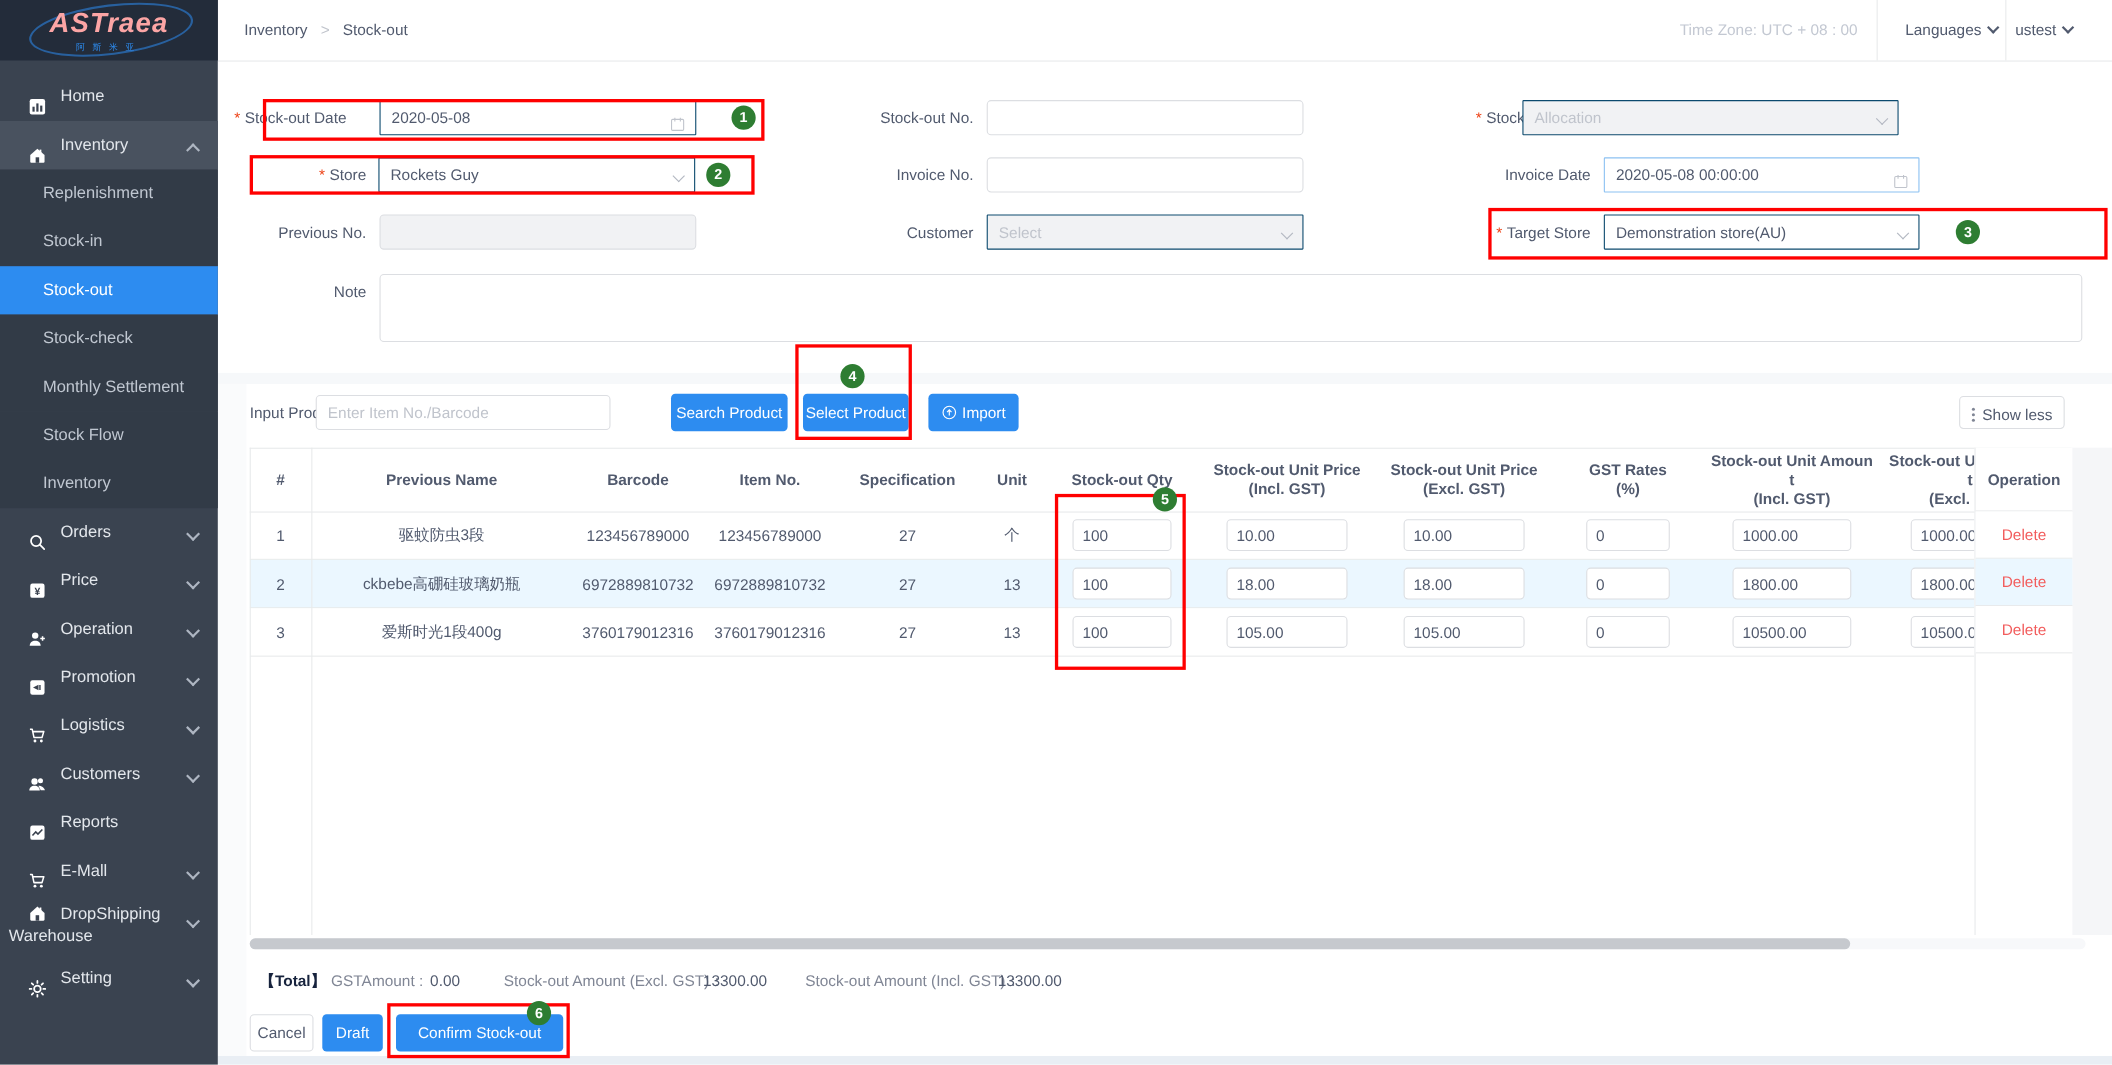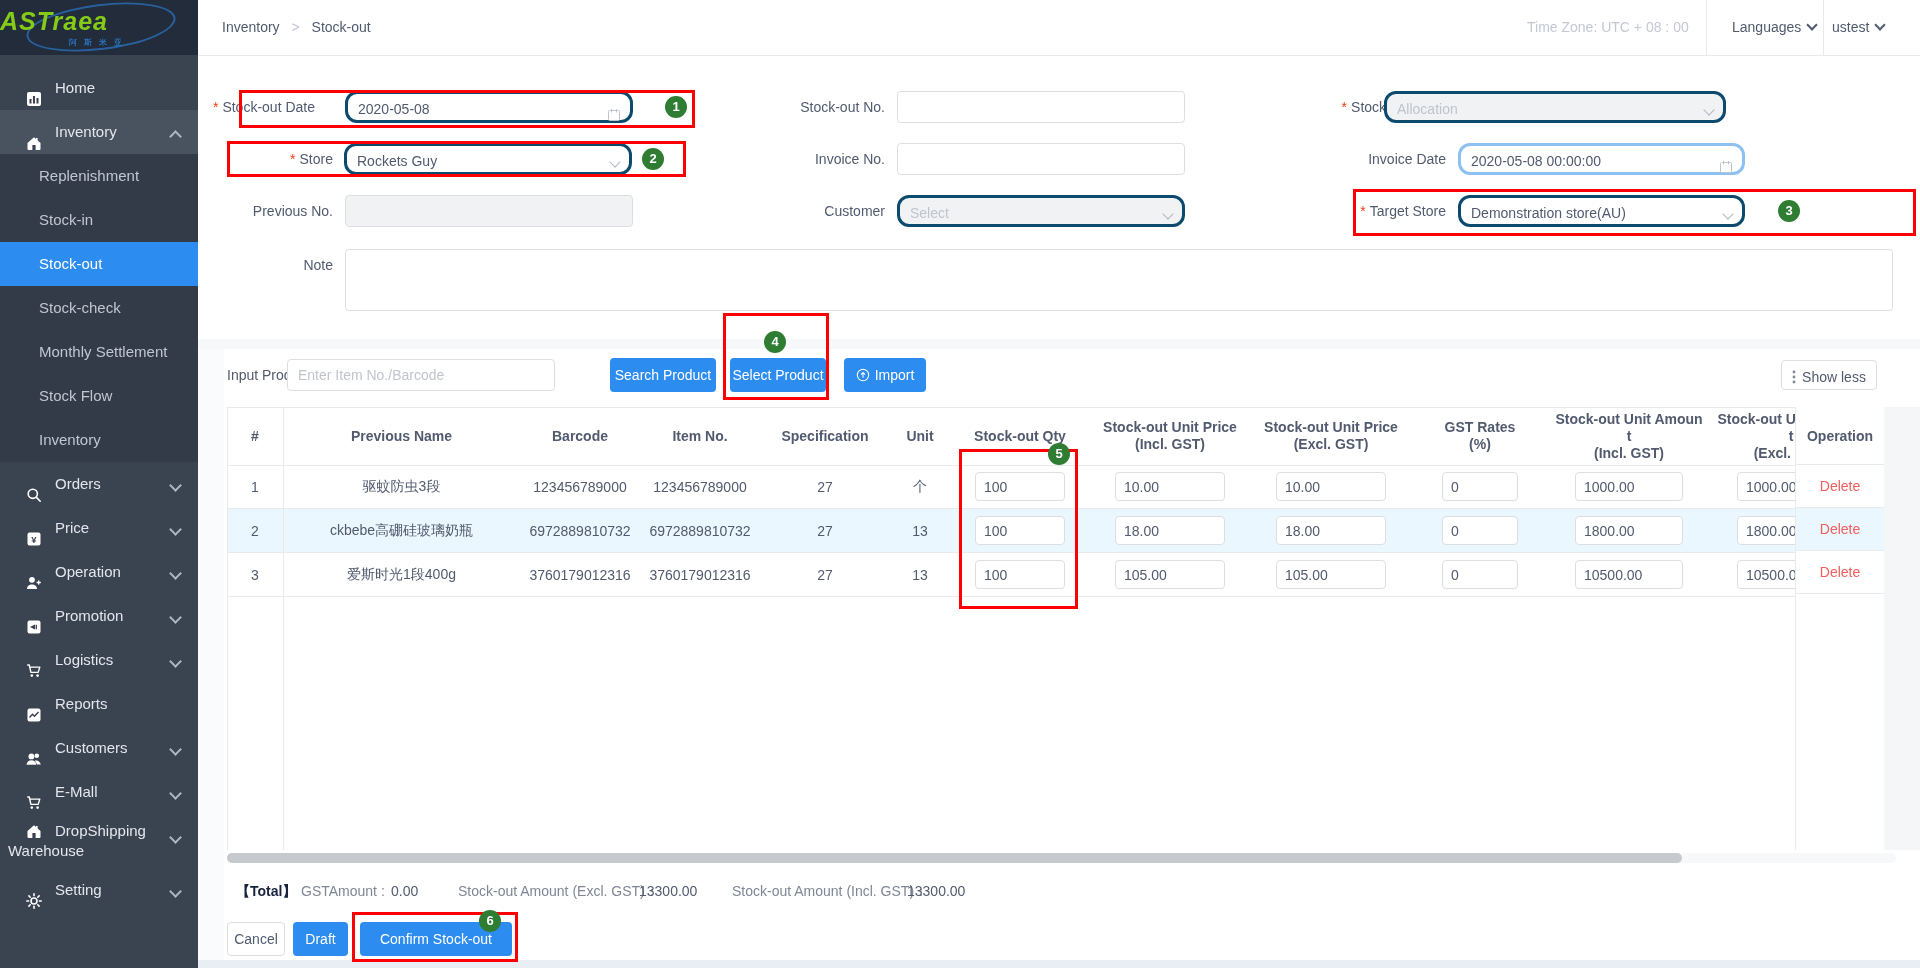--- a/index.html
+++ b/index.html
@@ -3,22 +3,22 @@
 <meta charset="utf-8">
 <style>
   html,body{margin:0;padding:0}
   body{width:1920px;height:968px;position:relative;overflow:hidden;background:#fff;
        font-family:"Liberation Sans",sans-serif;color:#515a6e;font-size:14px}
   .abs{position:absolute}
 
   
   .sidebar{position:absolute;left:0;top:0;width:198px;height:968px;background:#3a4350;z-index:20}
   .logo{position:absolute;left:0;top:0;width:198px;height:55px;background:#232c3a;overflow:hidden}
-  .logo-title{position:absolute;left:0;top:7px;width:198px;font-size:25px;font-weight:bold;
-              font-style:italic;color:#84cc16;letter-spacing:1px}
+  .logo-title{position:absolute;left:0;top:7px;width:198px;text-align:center;font-size:25px;font-weight:bold;
+              font-style:italic;color:#fca5a5;letter-spacing:1px}
   .logo-sub{position:absolute;left:0;top:37px;width:198px;text-align:center;font-size:8px;color:#2d8cf0;letter-spacing:7px}
   .logo-swoosh{position:absolute;left:26px;top:4px;width:146px;height:42px;border:2px solid rgba(45,140,240,.55);
                border-radius:50%;transform:rotate(-7deg)}
   .nav{position:absolute;left:0;top:55px;width:198px;padding-top:11px}
   .s-top{position:relative;height:44px;line-height:44px;padding-left:26px;color:#e3e7ec;font-size:15px;cursor:pointer;white-space:nowrap}
   .s-top.expanded{background:#49525f}
   .s-top.tall{height:54px;line-height:20px;padding:7px 0 0 8px;box-sizing:border-box;white-space:normal}
   .s-ic{display:inline-block;width:16px;height:16px;vertical-align:middle;margin-right:13px;position:relative;top:-1px}
   .s-top.tall .s-ic{margin-left:18px}
   .s-sub{height:44px;line-height:44px;padding-left:39px;background:#323b47;color:#c0c7d1;font-size:15px;cursor:pointer}
@@ -34,21 +34,21 @@
   .crumb .sep{color:#c0c4cc;margin:0 8px}
   .tz{position:absolute;left:1329px;top:0;line-height:55px;color:#c3c8d2;font-size:14px}
   .vdiv{position:absolute;top:0;width:1px;height:55px;background:#e8eaec}
   .hbtn{position:absolute;top:0;line-height:55px;font-size:14px;color:#515a6e;cursor:pointer}
   .hchev{display:inline-block;width:6px;height:6px;border-right:2px solid #515a6e;border-bottom:2px solid #515a6e;
          transform:rotate(45deg);margin-left:7px;position:relative;top:-3px}
 
   
   .f-label{position:absolute;width:130px;height:32px;line-height:32px;text-align:right;color:#515a6e}
   .star{color:#ed4014;margin-right:4px}
-  .f-field{position:absolute;height:32px;line-height:30px;border:3px solid #0c4a6e;border-radius:12px;background:#fff;
+  .f-field{position:absolute;height:32px;line-height:30px;border:1px solid #0c4a6e;border-radius:1px;background:#fff;
            box-sizing:border-box;padding:0 10px;color:#515a6e;cursor:pointer}
   .f-field.disabled{background:#f1f2f4;color:#c0c4cc;cursor:not-allowed}
   .f-field.blue{border-color:#8cc1f2}
   .f-field .ph{color:#c0c4cc}
   .cal{position:absolute;right:9px;top:8px}
   .schev{position:absolute;right:10px;top:12px;width:7px;height:7px;border-right:1.6px solid #b2b7c1;
          border-bottom:1.6px solid #b2b7c1;transform:rotate(45deg)}
   input.f-inp{position:absolute;height:32px;border:1px solid #dcdee2;border-radius:4px;box-sizing:border-box;
               padding:0 10px;font-family:"Liberation Sans",sans-serif;font-size:14px;color:#515a6e;outline:none;background:#fff}
   input.f-inp.disabled{background:#f1f2f4}
@@ -142,29 +142,29 @@
             <rect x="1.5" y="1.5" width="13" height="13" rx="2" fill="#fff"></rect>
             <path d="M4 8l5-2.6v5.2z" fill="#39414e"></path>
             <line x1="10.3" y1="5.8" x2="10.3" y2="10.2" stroke="#39414e" stroke-width="1.3"></line>
           </svg></span><span>Promotion</span><i class="chev down"></i></div>
       <div class="s-top"><span class="s-ic"><svg width="16" height="16" viewBox="0 0 16 16">
             <path d="M1.2 2h2.1l1.6 7.4h7.3l1.6-5.3H4" fill="none" stroke="#fff" stroke-width="1.4" stroke-linejoin="round"></path>
             <circle cx="5.8" cy="12.6" r="1.3" fill="#fff"></circle>
             <circle cx="11.6" cy="12.6" r="1.3" fill="#fff"></circle>
           </svg></span><span>Logistics</span><i class="chev down"></i></div>
       <div class="s-top"><span class="s-ic"><svg width="16" height="16" viewBox="0 0 16 16">
-            <rect x="1.5" y="1.5" width="13" height="13" rx="2" fill="#fff"></rect>
-            <path d="M3.5 10.5l3-3.2 2 2 4-4.3" fill="none" stroke="#39414e" stroke-width="1.4"></path>
-          </svg></span><span>Reports</span></div>
-      <div class="s-top"><span class="s-ic"><svg width="16" height="16" viewBox="0 0 16 16">
             <circle cx="10.8" cy="4.8" r="2.3" fill="#fff"></circle>
             <path d="M8.9 9.3c2.9 0 5.4 1.6 5.9 4.2H11" fill="#fff"></path>
             <circle cx="5.4" cy="5.4" r="2.9" fill="#fff"></circle>
             <path d="M.6 13.7c0-2.7 2.1-4.4 4.8-4.4s4.8 1.7 4.8 4.4z" fill="#fff"></path>
           </svg></span><span>Customers</span><i class="chev down"></i></div>
+      <div class="s-top"><span class="s-ic"><svg width="16" height="16" viewBox="0 0 16 16">
+            <rect x="1.5" y="1.5" width="13" height="13" rx="2" fill="#fff"></rect>
+            <path d="M3.5 10.5l3-3.2 2 2 4-4.3" fill="none" stroke="#39414e" stroke-width="1.4"></path>
+          </svg></span><span>Reports</span></div>
       <div class="s-top"><span class="s-ic"><svg width="16" height="16" viewBox="0 0 16 16">
             <path d="M1.2 2h2.1l1.6 7.4h7.3l1.6-5.3H4" fill="none" stroke="#fff" stroke-width="1.4" stroke-linejoin="round"></path>
             <circle cx="5.8" cy="12.6" r="1.3" fill="#fff"></circle>
             <circle cx="11.6" cy="12.6" r="1.3" fill="#fff"></circle>
           </svg></span><span>E-Mall</span><i class="chev down"></i></div>
       <div class="s-top tall"><span class="s-ic"><svg width="16" height="16" viewBox="0 0 16 16">
             <path d="M1.5 8L8 2.2 14.5 8v6a1 1 0 0 1-1 1h-11a1 1 0 0 1-1-1z" fill="#fff"></path>
             <rect x="10" y="3" width="1.6" height="3.4" fill="#fff"></rect>
             <rect x="6.4" y="10" width="3.2" height="5" fill="#39414e"></rect>
           </svg></span><span>DropShipping Warehouse</span><i class="chev down"></i></div>

